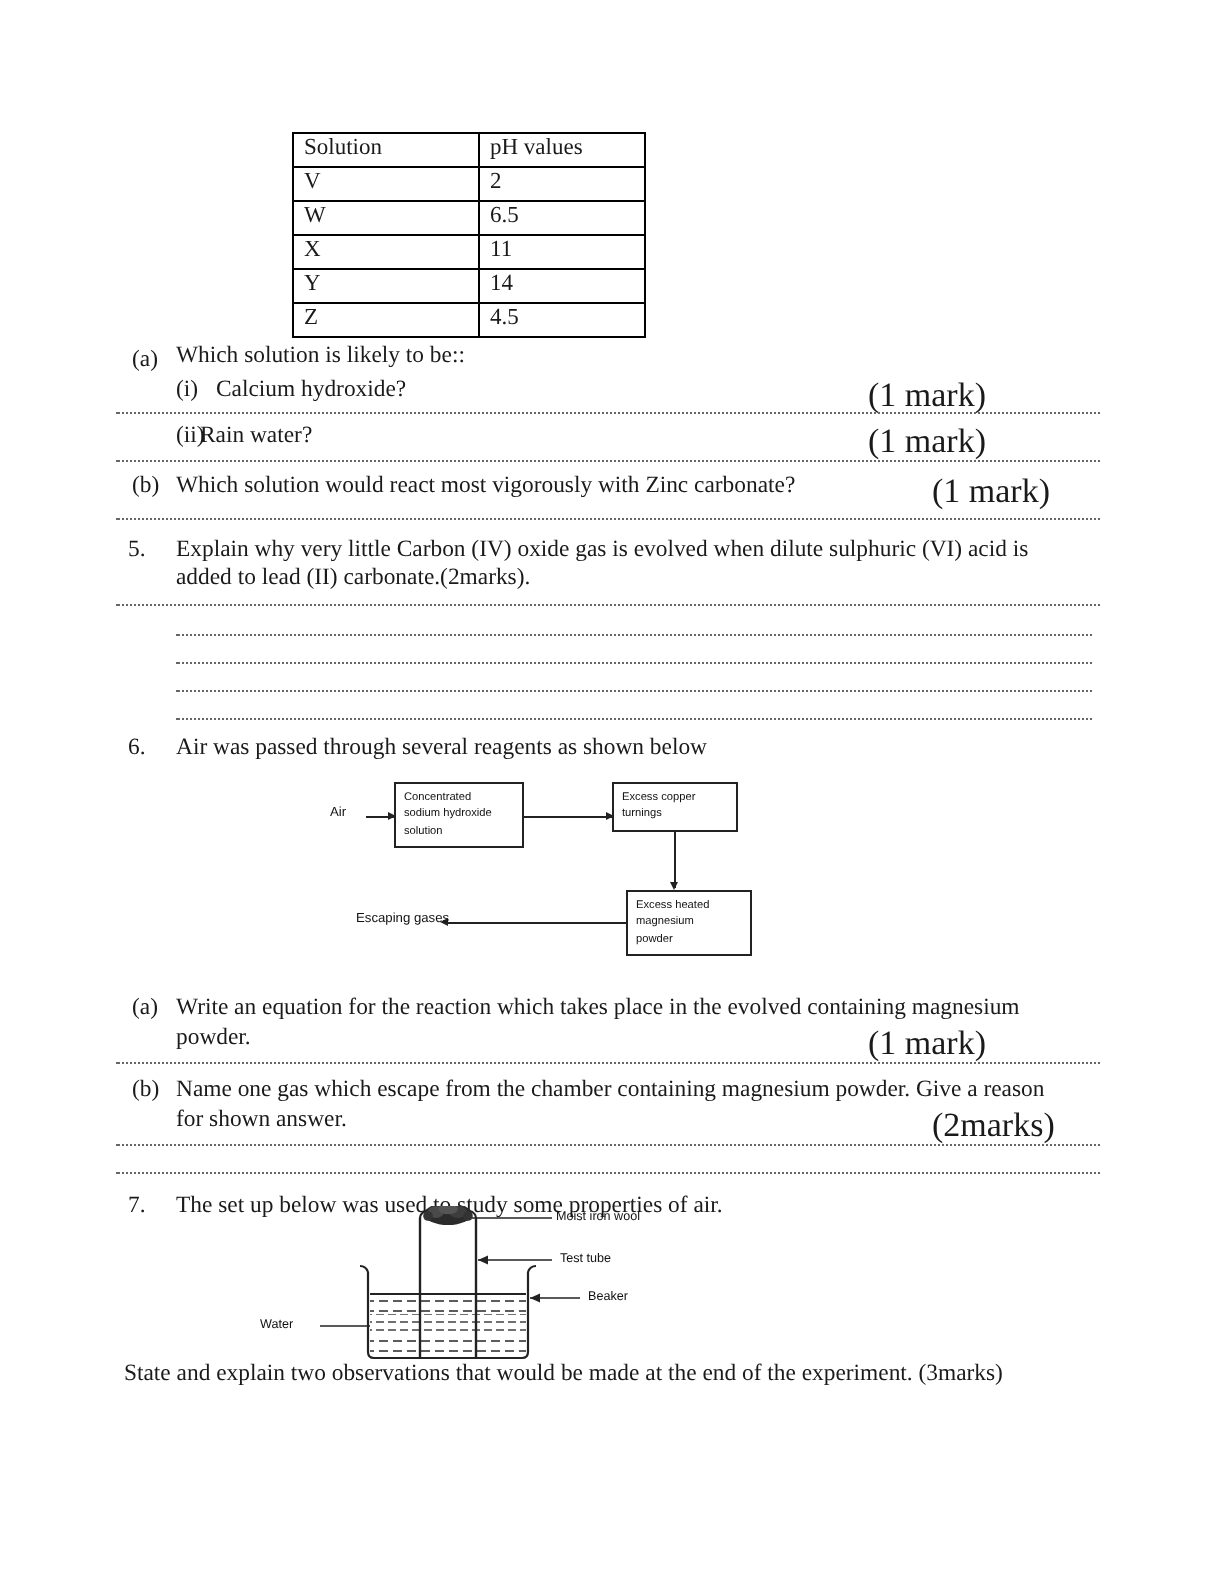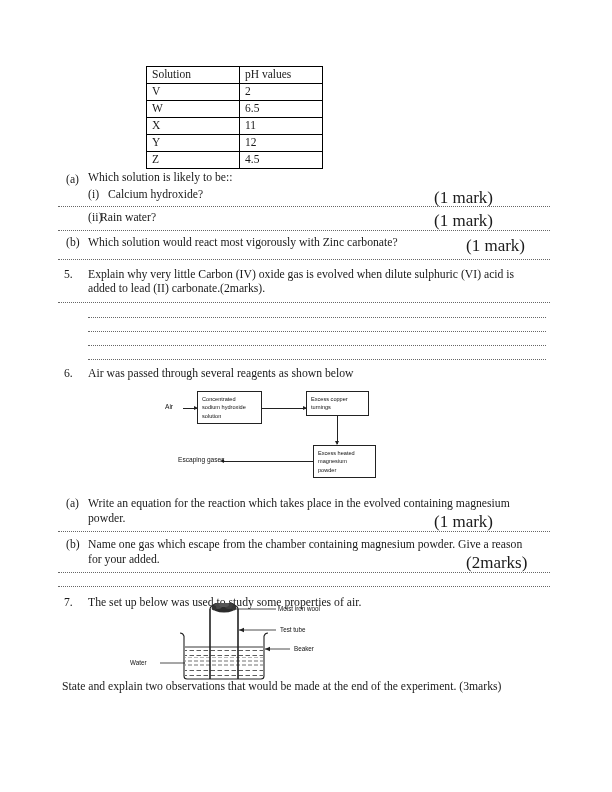--- a/index.html
+++ b/index.html
@@ -158,21 +158,21 @@
       <tr>
         <td class="col-solution">W</td>
         <td class="col-ph">6.5</td>
       </tr>
       <tr>
         <td class="col-solution">X</td>
         <td class="col-ph">11</td>
       </tr>
       <tr>
         <td class="col-solution">Y</td>
-        <td class="col-ph">12</td>
+        <td class="col-ph">14</td>
       </tr>
       <tr>
         <td class="col-solution">Z</td>
         <td class="col-ph">4.5</td>
       </tr>
     </tbody>
       </table>
   </div>
 
   <div class="label-col" style="left:66px; top:173px;">(a)</div>
@@ -245,21 +245,21 @@
 
   <div class="label-col" style="left:66px; top:497px;">(a)</div>
   <div class="qtext" style="left:88px; top:497px;">Write an equation for the reaction which takes place in the evolved containing magnesium</div>
   <div class="qtext" style="left:88px; top:512px;">powder.</div>
   <div class="marks" style="left:434px; top:512px;">(1 mark)</div>
 
   <div class="dots" style="left:58px; top:531px; width:492px;"></div>
 
   <div class="label-col" style="left:66px; top:538px;">(b)</div>
   <div class="qtext" style="left:88px; top:538px;">Name one gas which escape from the chamber containing magnesium powder. Give a reason</div>
-  <div class="qtext" style="left:88px; top:553px;">for your added.</div>
+  <div class="qtext" style="left:88px; top:553px;">for shown answer.</div>
   <div class="marks" style="left:466px; top:553px;">(2marks)</div>
 
   <div class="dots" style="left:58px; top:572px; width:492px;"></div>
   <div class="dots" style="left:58px; top:586px; width:492px;"></div>
 
   <div class="label-col" style="left:64px; top:596px;">7.</div>
   <div class="qtext" style="left:88px; top:596px;">The set up below was used to study some properties of air.</div>
 
   <div class="apparatus">
     <svg width="250" height="78" viewBox="0 0 250 78">

